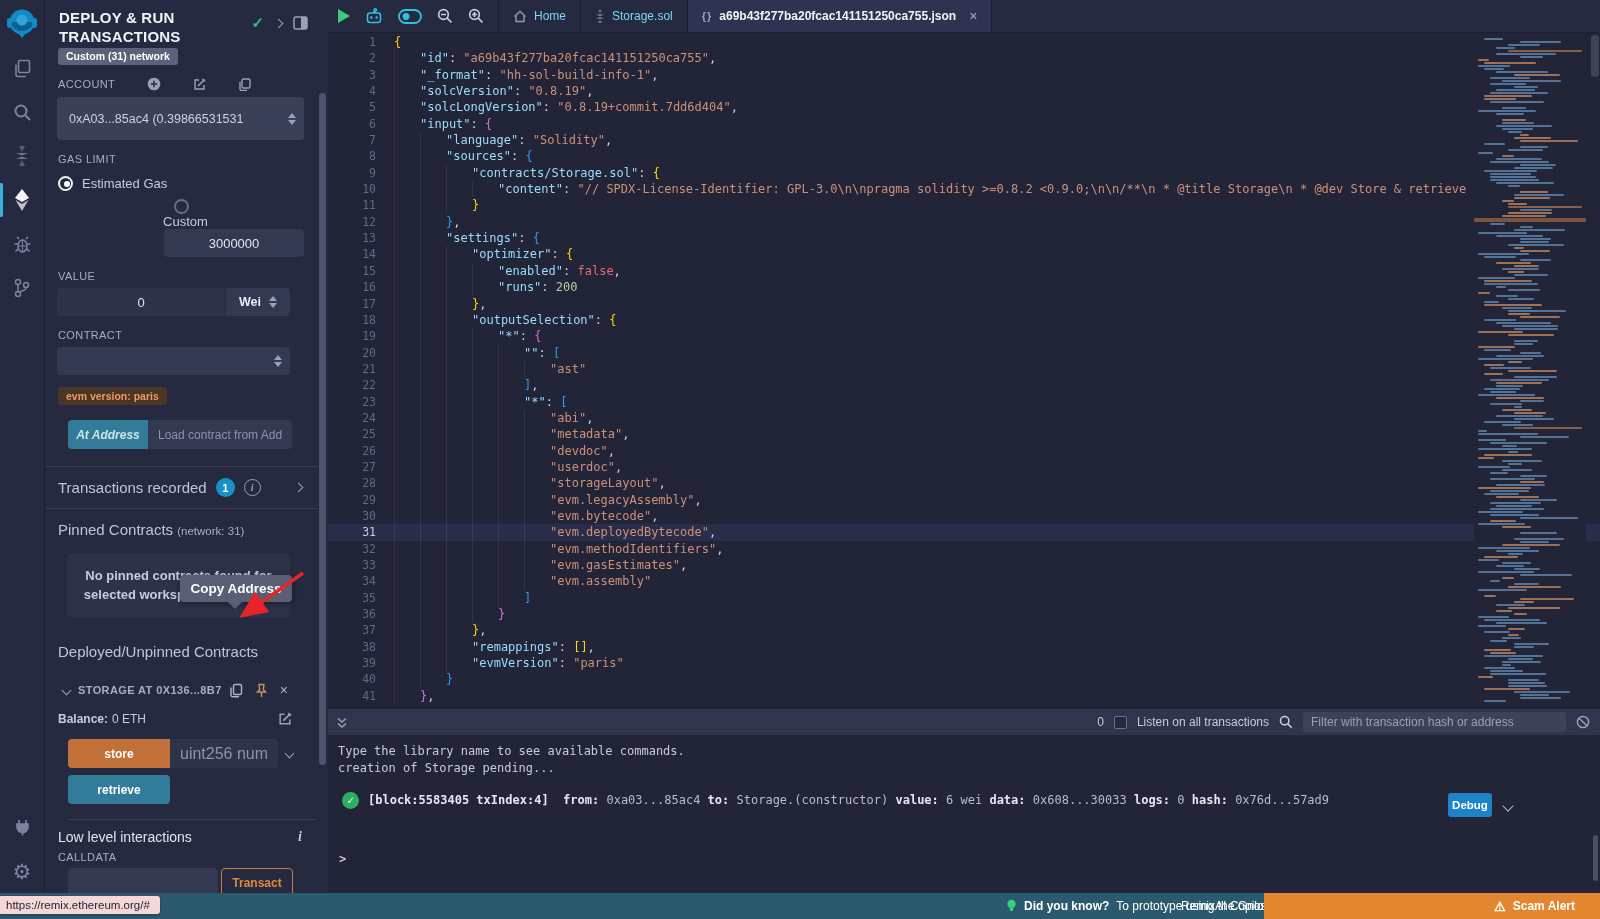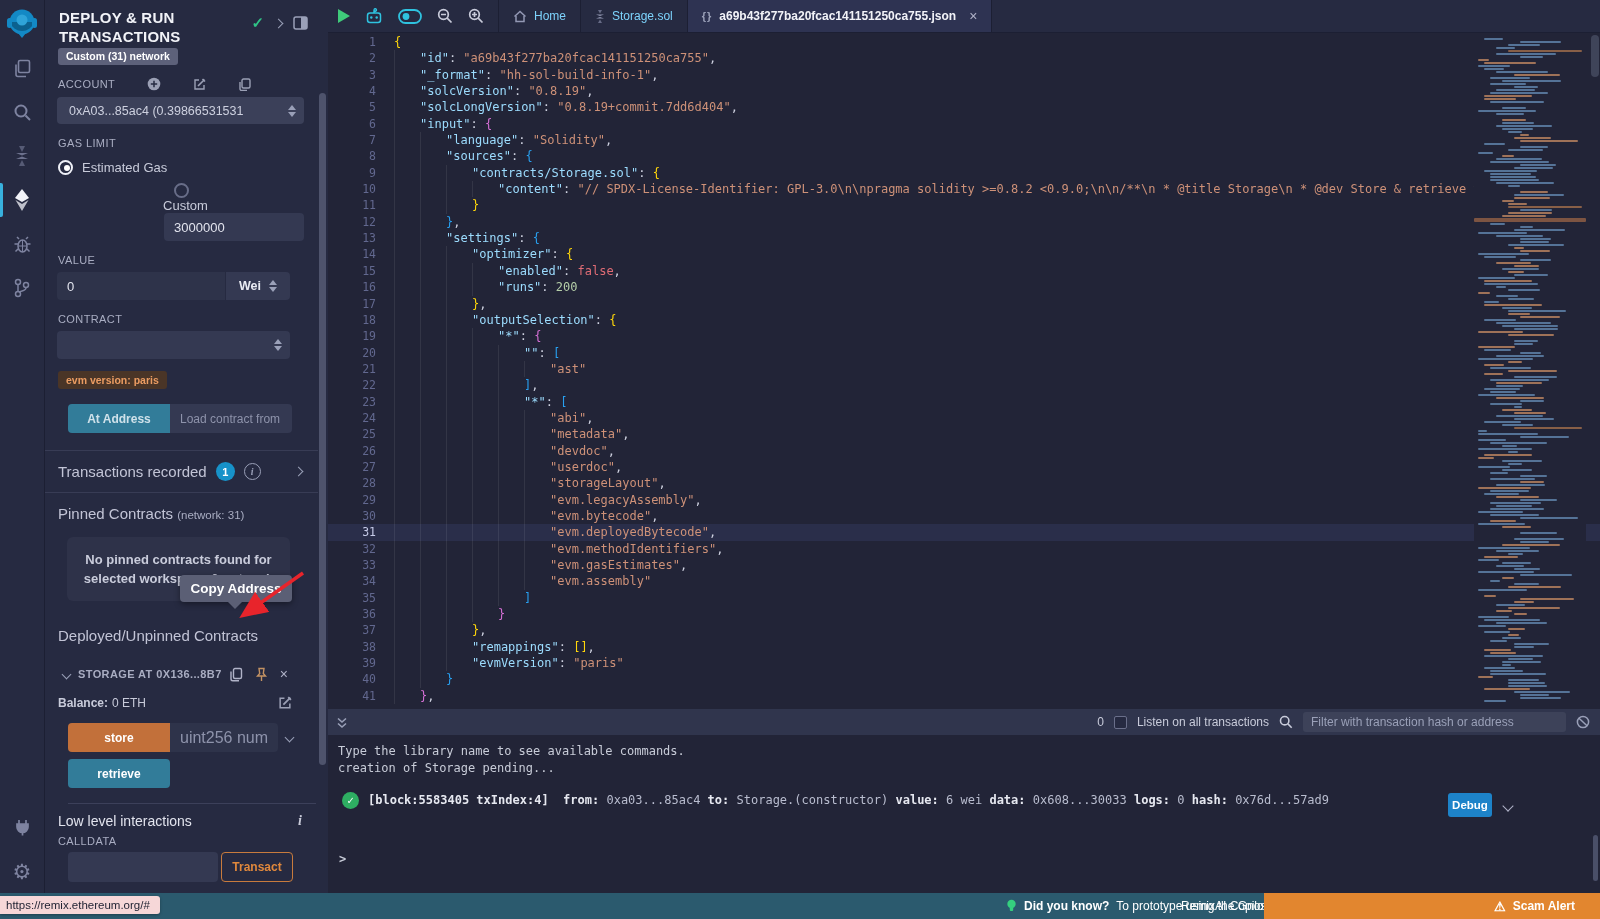--- a/index.html
+++ b/index.html
@@ -29,52 +29,52 @@
   .check-glyph{color:#2fc386;font-size:15px;font-weight:bold;}
   .chev{display:inline-block;width:7px;height:7px;border-right:1.6px solid #9aa0b8;
     border-bottom:1.6px solid #9aa0b8;}
   .chev-r{transform:rotate(-45deg);}
   .chev-d{transform:rotate(45deg);}
   .net-badge{display:inline-block;margin:2px 0 0 13px;background:#5d617a;color:#fff;
     font-size:10.5px;font-weight:bold;padding:2px 8px 3px;border-radius:3px;}
   .p-label{margin:13px 0 0 13px;font-size:11px;color:#a9adc2;letter-spacing:.4px;}
   .label-row{display:flex;align-items:center;gap:8px;}
   .label-row .ic{color:#9ba0b5;display:flex;}
-  .sel{margin:6px 14px 0 12px;height:27px;background:#3b4059;border-radius:4px;
+  .sel{margin:6px 14px 0 12px;height:43px;background:#3b4059;border-radius:4px;
     display:flex;align-items:center;padding:0 8px 0 12px;font-size:12.5px;color:#cdd0df;}
   .sel .grow{flex:1;white-space:nowrap;overflow:hidden;}
   .stepper{display:flex;flex-direction:column;gap:2px;align-items:center;flex:none;margin-left:4px;}
   .stepper i{display:block;width:0;height:0;border-left:4px solid transparent;
     border-right:4px solid transparent;}
   .stepper .up{border-bottom:5px solid #9aa0b8;}
   .stepper .dn{border-top:5px solid #9aa0b8;}
   .radio-row{display:flex;align-items:center;gap:9px;margin:8px 0 0 13px;height:20px;}
   .radio{width:15px;height:15px;border-radius:50%;border:2px solid #686d88;flex:none;
     position:relative;}
   .radio.sel-on{border-color:#eef0f7;}
   .radio.sel-on::after{content:"";position:absolute;left:3.5px;top:3.5px;width:6px;height:6px;
     border-radius:50%;background:#fff;}
   .radio-label{font-size:13px;color:#c8cbda;}
   .gas-custom{display:flex;align-items:center;margin:6px 14px 0 13px;flex-direction:column;}
   .inp{background:#343952;border:none;outline:none;color:#e2e4ee;font-size:13px;
-    font-family:"Liberation Sans",sans-serif;border-radius:4px;padding:0 10px;}
+    font-family:"Liberation Sans",sans-serif;border-radius:4px;padding:0 10px;text-align:center;}
   .gas-custom .inp{margin-left:auto;width:140px;height:28px;}
   .val-row{display:flex;margin:6px 28px 0 12px;height:28px;}
   .val-row .inp{flex:1;background:#2e334a;border-radius:4px 0 0 4px;width:100px;}
   .unit-box{width:65px;background:#343952;border-radius:0 4px 4px 0;display:flex;
     align-items:center;justify-content:center;gap:4px;font-size:12.5px;color:#e8eaf2;
     font-weight:bold;border-left:1px solid #262a41;}
   .contract-sel{margin:6px 28px 0 12px;height:28px;background:#343952;border-radius:4px;
     display:flex;align-items:center;justify-content:flex-end;padding:0 8px;}
   .evm-badge{display:inline-block;margin:12px 0 0 13px;background:#4a3527;color:#eb9c62;
     font-size:10.5px;font-weight:bold;padding:3px 8px;border-radius:3px;}
   .addr-row{display:flex;margin:15px 26px 0 23px;height:29px;}
   .btn-teal{background:#327c99;border:none;color:rgba(235,243,248,.85);font-weight:bold;
     font-size:12px;border-radius:4px;cursor:default;}
-  .addr-row .btn-teal{width:102px;border-radius:4px 0 0 4px;flex:none;}
+  .addr-row .btn-teal{width:80px;border-radius:4px 0 0 4px;flex:none;font-style:italic;}
   .addr-row .inp{flex:1;border-radius:0 4px 4px 0;font-size:12px;min-width:0;}
   .inp::placeholder{color:#8e93ab;}
   .divider{height:1px;background:#383c55;margin-top:17px;}
   .tx-rec{display:flex;align-items:center;gap:9px;padding:11px 10px 11px 13px;
     border-bottom:1px solid #383c55;}
   .tx-rec-label{font-size:15px;color:#c2c4d6;}
   .count-badge{width:19px;height:19px;border-radius:50%;background:#1792c9;color:#fff;
     font-size:11px;font-weight:bold;display:flex;align-items:center;justify-content:center;}
   .info-circ{width:17px;height:17px;border-radius:50%;border:1.4px solid #9aa0b8;color:#9aa0b8;
     font-size:10px;display:flex;align-items:center;justify-content:center;

